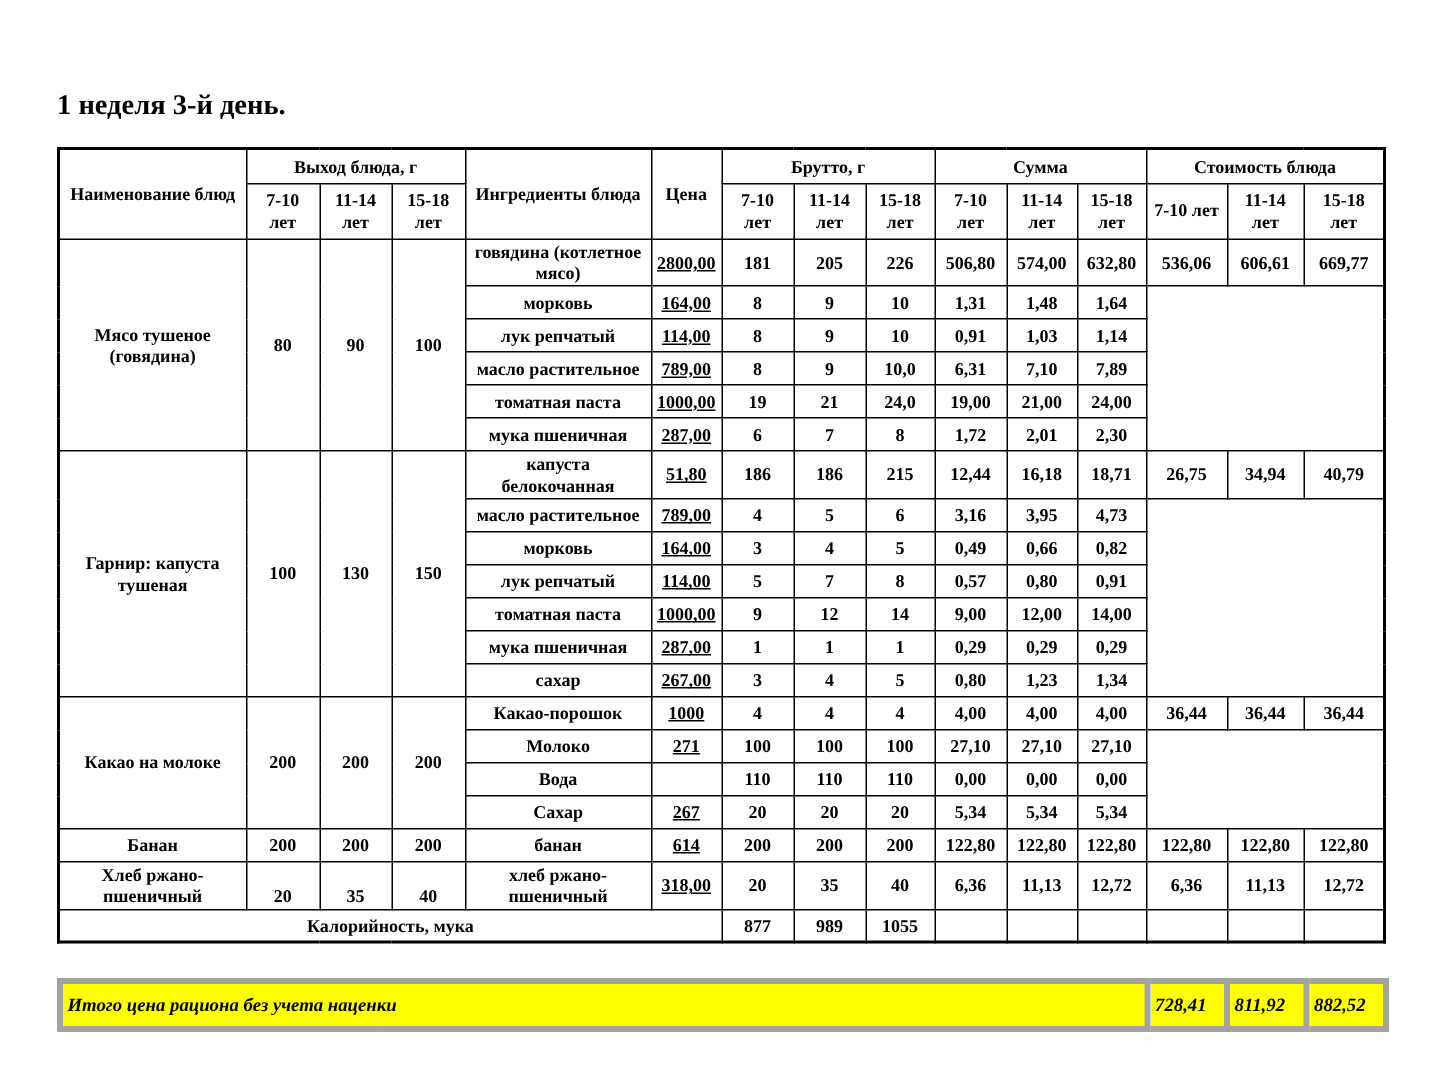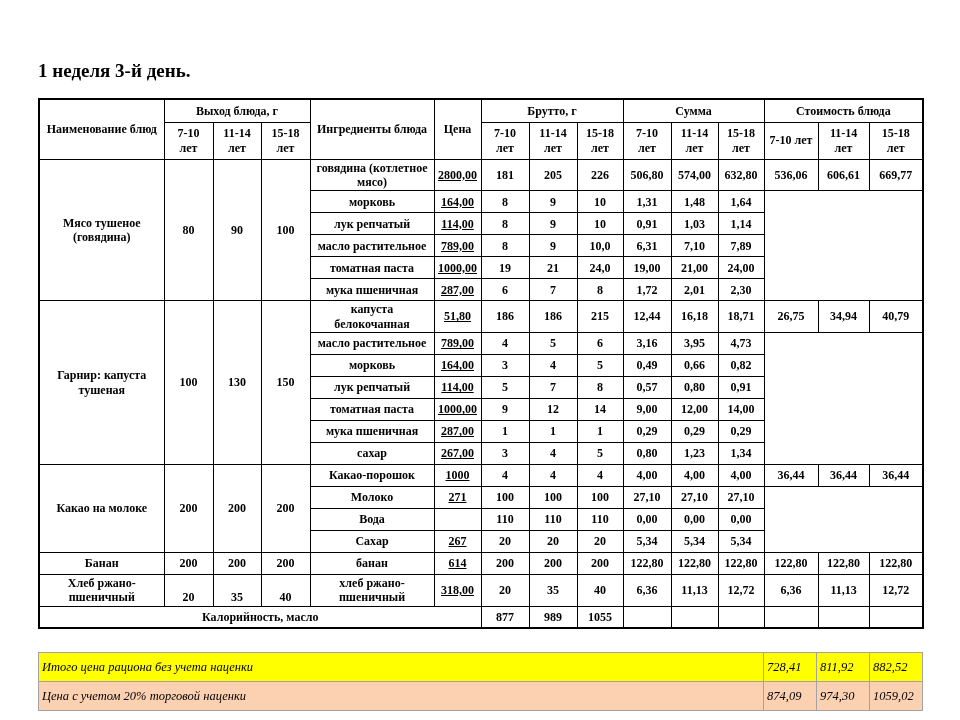--- a/index.html
+++ b/index.html
@@ -52,22 +52,22 @@
   table.totals {
     position: absolute;
     left: 38px;
     top: 652px;
     width: 884px;
     border-collapse: collapse;
     table-layout: fixed;
     border: 1px solid #000;
   }
   table.totals td {
-    border: 1px solid #a3a3a3;
-    font-weight: normal;
+    border: 4px solid #a3a3a3;
+    font-weight: bold;
     font-style: italic;
     font-size: 12.5px;
     color: #000;
     height: 26px;
     padding: 1px 3px;
     vertical-align: middle;
     overflow: hidden;
   }
   table.totals td.label { text-align: left; }
   table.totals td.val { text-align: left; }
@@ -351,21 +351,21 @@
         <td>40</td>
         <td>6,36</td>
         <td>11,13</td>
         <td>12,72</td>
         <td>6,36</td>
         <td>11,13</td>
         <td>12,72</td>
       </tr>
 
       <tr>
-        <td colspan="6" class="cal-label">Калорийность, масло</td>
+        <td colspan="6" class="cal-label">Калорийность, мука</td>
         <td class="cal-val">877</td>
         <td class="cal-val">989</td>
         <td class="cal-val">1055</td>
         <td></td>
         <td></td>
         <td></td>
         <td></td>
         <td></td>
         <td></td>
       </tr>
@@ -379,22 +379,16 @@
         <col style="width:53px">
         <col style="width:53px">
     </colgroup>
     <tbody>
       <tr style="background-color: rgb(255, 255, 0);">
         <td class="label">Итого цена рациона без учета наценки</td>
         <td class="val">728,41</td>
         <td class="val">811,92</td>
         <td class="val">882,52</td>
       </tr>
-      <tr style="background-color: rgb(251, 209, 178);">
-        <td class="label">Цена с учетом 20% торговой наценки</td>
-        <td class="val">874,09</td>
-        <td class="val">974,30</td>
-        <td class="val">1059,02</td>
-      </tr>
     </tbody>
   </table>
 
 </div>
 
 </body></html>

